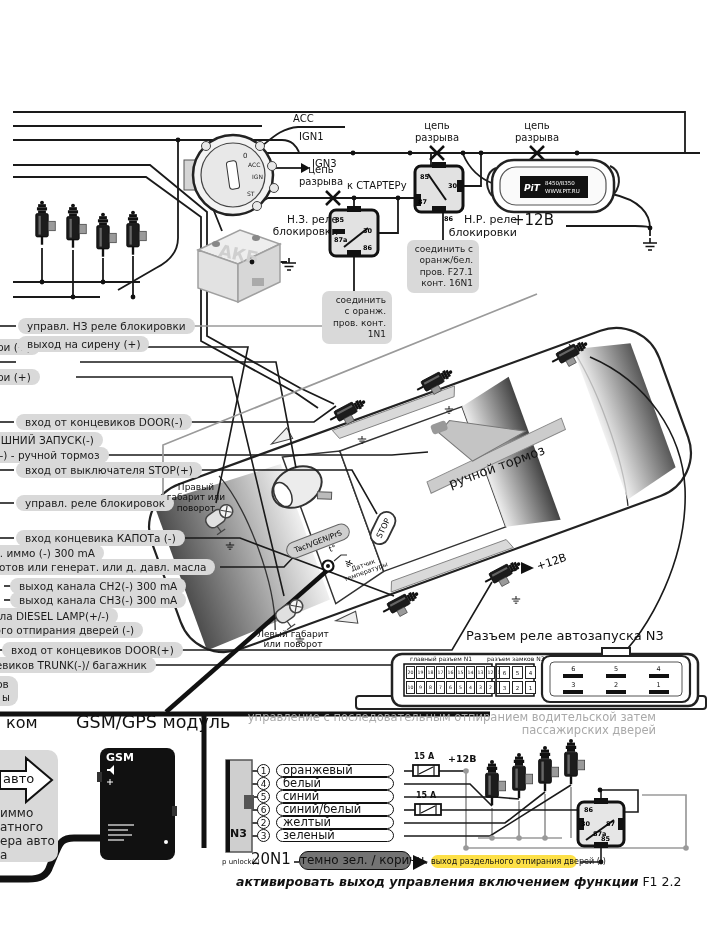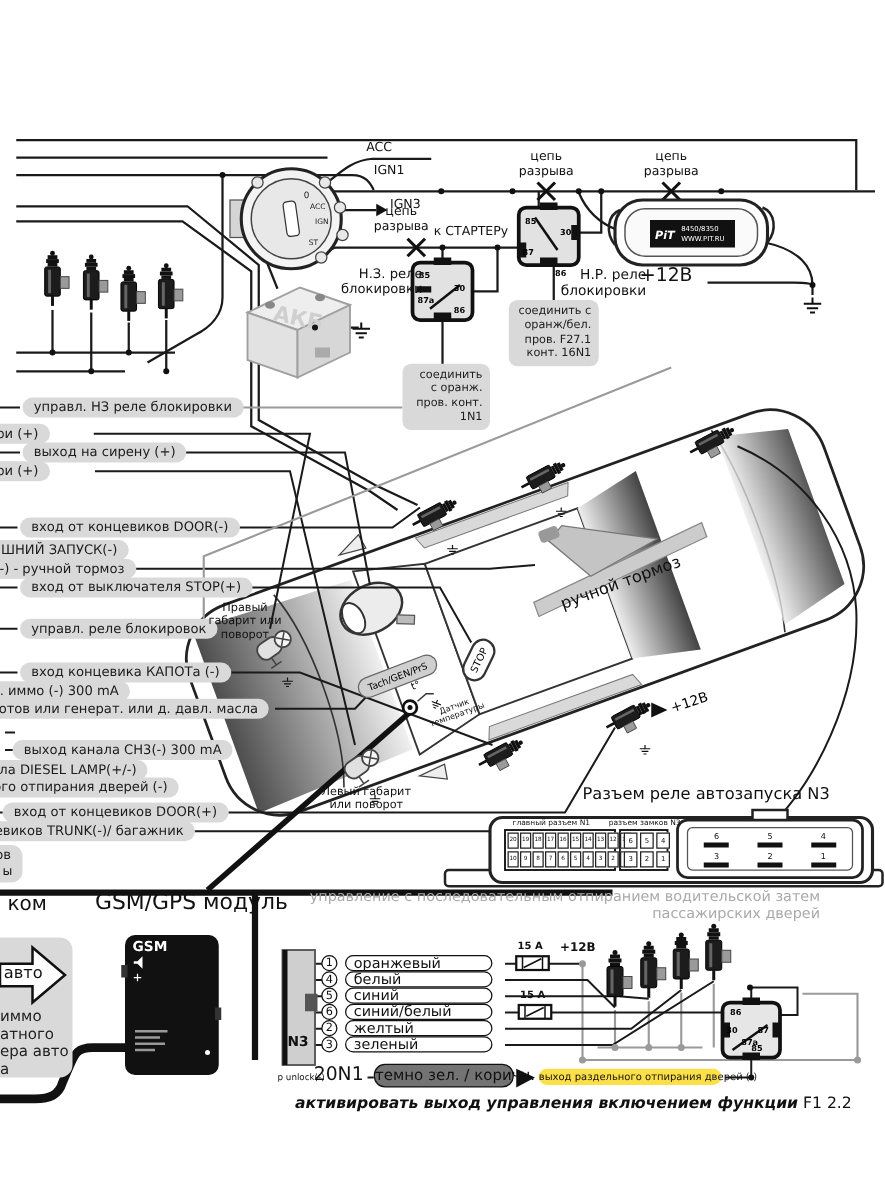--- a/index.html
+++ b/index.html
@@ -404,30 +404,31 @@
 <div class="t wrap center" style="left:298px;top:164px;width:46px;font-size:10px">цепь разрыва</div>
 <div class="t" style="left:347px;top:180px;font-size:10px">к СТАРТЕРу</div>
 <div class="t" style="left:512px;top:212px;font-size:15px">+12В</div>
 <div class="t wrap" style="left:272px;top:213px;width:66px;font-size:10.5px">Н.З. реле блокировки</div>
 <div class="t wrap" style="left:437px;top:214px;width:80px;font-size:11px">Н.Р. реле блокировки</div>
 <div class="note wrap" style="left:322px;top:291px;width:58px">соединить с оранж. пров. конт. 1N1</div>
 <div class="note wrap" style="left:407px;top:240px;width:60px">соединить с оранж/бел. пров. F27.1 конт. 16N1</div>
 
 <div class="pill" style="left:18px;top:318px">управл. НЗ реле блокировки</div>
 <div class="pill" style="left:-68px;top:339px">д на фонари (+)</div>
-<div class="pill" style="left:18px;top:354px">выход на сирену (+)</div>
+<div class="pill" style="left:18px;top:336px">выход на сирену (+)</div>
 <div class="pill" style="left:-68px;top:369px">д на фонари (+)</div>
 <div class="pill" style="left:16px;top:414px">вход от концевиков DOOR(-)</div>
 <div class="pill" style="left:-30px;top:432px">ВНЕШНИЙ ЗАПУСК(-)</div>
 <div class="pill" style="left:-32px;top:447px">НВ (-) - ручной тормоз</div>
 <div class="pill" style="left:16px;top:462px">вход от выключателя STOP(+)</div>
 <div class="pill" style="left:16px;top:495px">управл.  реле блокировок</div>
 <div class="pill" style="left:16px;top:530px">вход концевика КАПОТа (-)</div>
 <div class="pill" style="left:-55px;top:545px">д штатн. иммо (-) 300 mA</div>
 <div class="pill" style="left:-50px;top:559px">д. оборотов или генерат. или д. давл. масла</div>
+<div class="pill" style="left:10px;top:578px">выход канала CH2(-)  300 mA</div>
 <div class="pill" style="left:10px;top:592px">выход канала CH3(-)  300 mA</div>
 <div class="pill" style="left:-58px;top:608px">од сигнала DIESEL LAMP(+/-)</div>
 <div class="pill" style="left:-60px;top:622px">аздельного отпирания дверей (-)</div>
 <div class="pill" style="left:2px;top:642px">вход от концевиков DOOR(+)</div>
 <div class="pill" style="left:-40px;top:657px">концевиков TRUNK(-)/ багажник</div>
 <div class="pill" style="left:-60px;top:676px;height:26px">е режимов</div>
 <div class="t" style="left:2px;top:692px;font-size:10px;z-index:4">ы</div>
 
 <div class="t wrap center" style="left:163px;top:482px;width:66px;font-size:9px">Правый габарит или поворот</div>
 <div class="t wrap center" style="left:252px;top:629px;width:82px;font-size:9px">Левый габарит или поворот</div>

